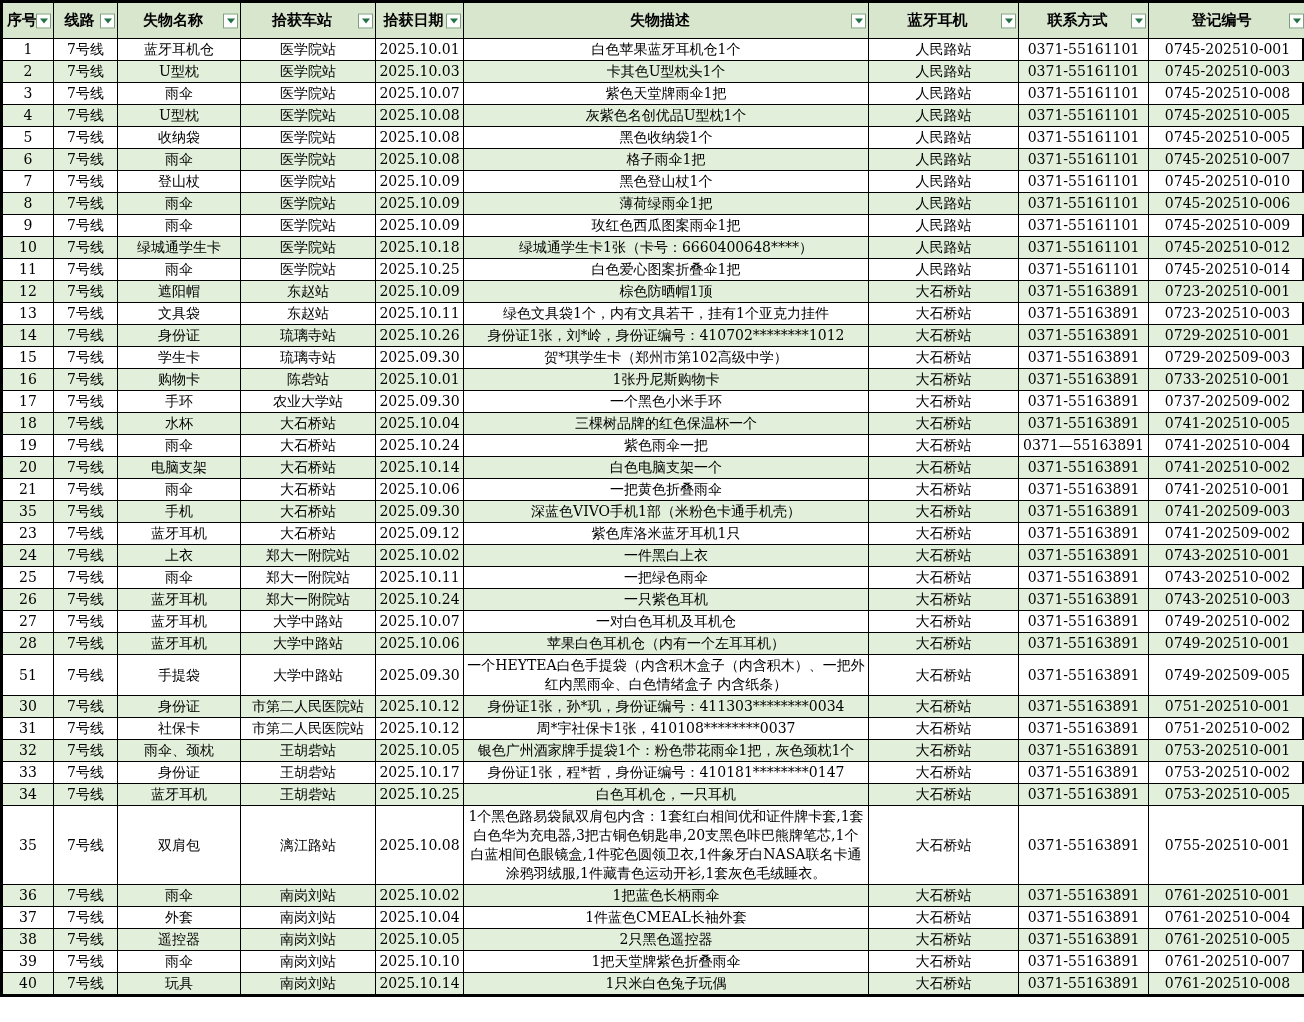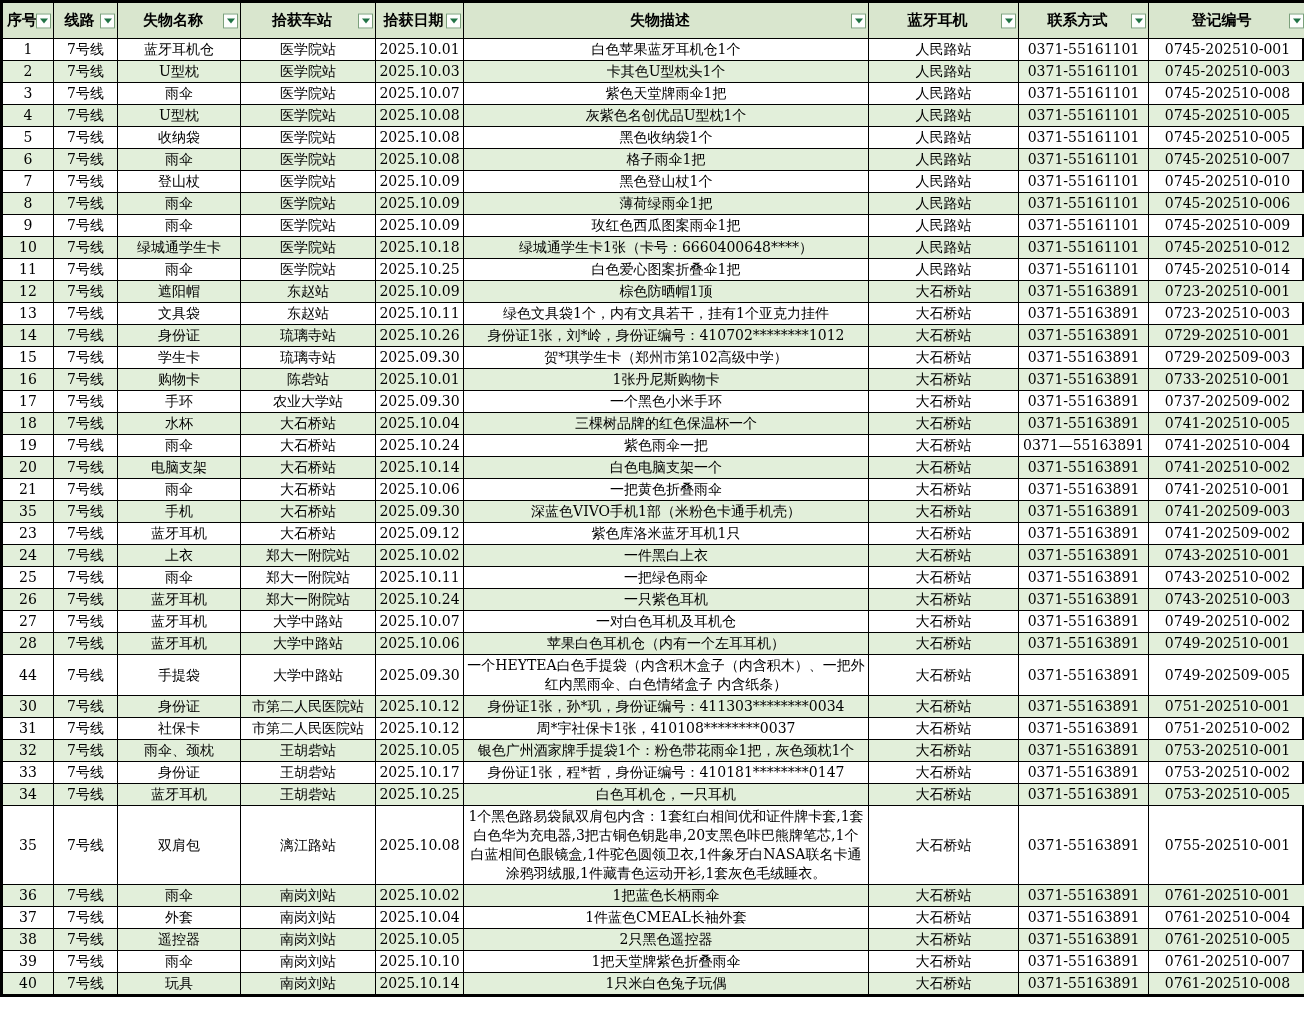--- a/index.html
+++ b/index.html
@@ -417,21 +417,21 @@
           <td>7号线</td>
           <td>蓝牙耳机</td>
           <td>大学中路站</td>
           <td>2025.10.06</td>
           <td>苹果白色耳机仓（内有一个左耳耳机）</td>
           <td>大石桥站</td>
           <td>0371-55163891</td>
           <td>0749-202510-001</td>
         </tr>
         <tr>
-          <td>44</td>
+          <td>51</td>
           <td>7号线</td>
           <td>手提袋</td>
           <td>大学中路站</td>
           <td>2025.09.30</td>
           <td>一个HEYTEA白色手提袋（内含积木盒子（内含积木）、一把外红内黑雨伞、白色情绪盒子 内含纸条）</td>
           <td>大石桥站</td>
           <td>0371-55163891</td>
           <td>0749-202509-005</td>
         </tr>
         <tr class="alt">

